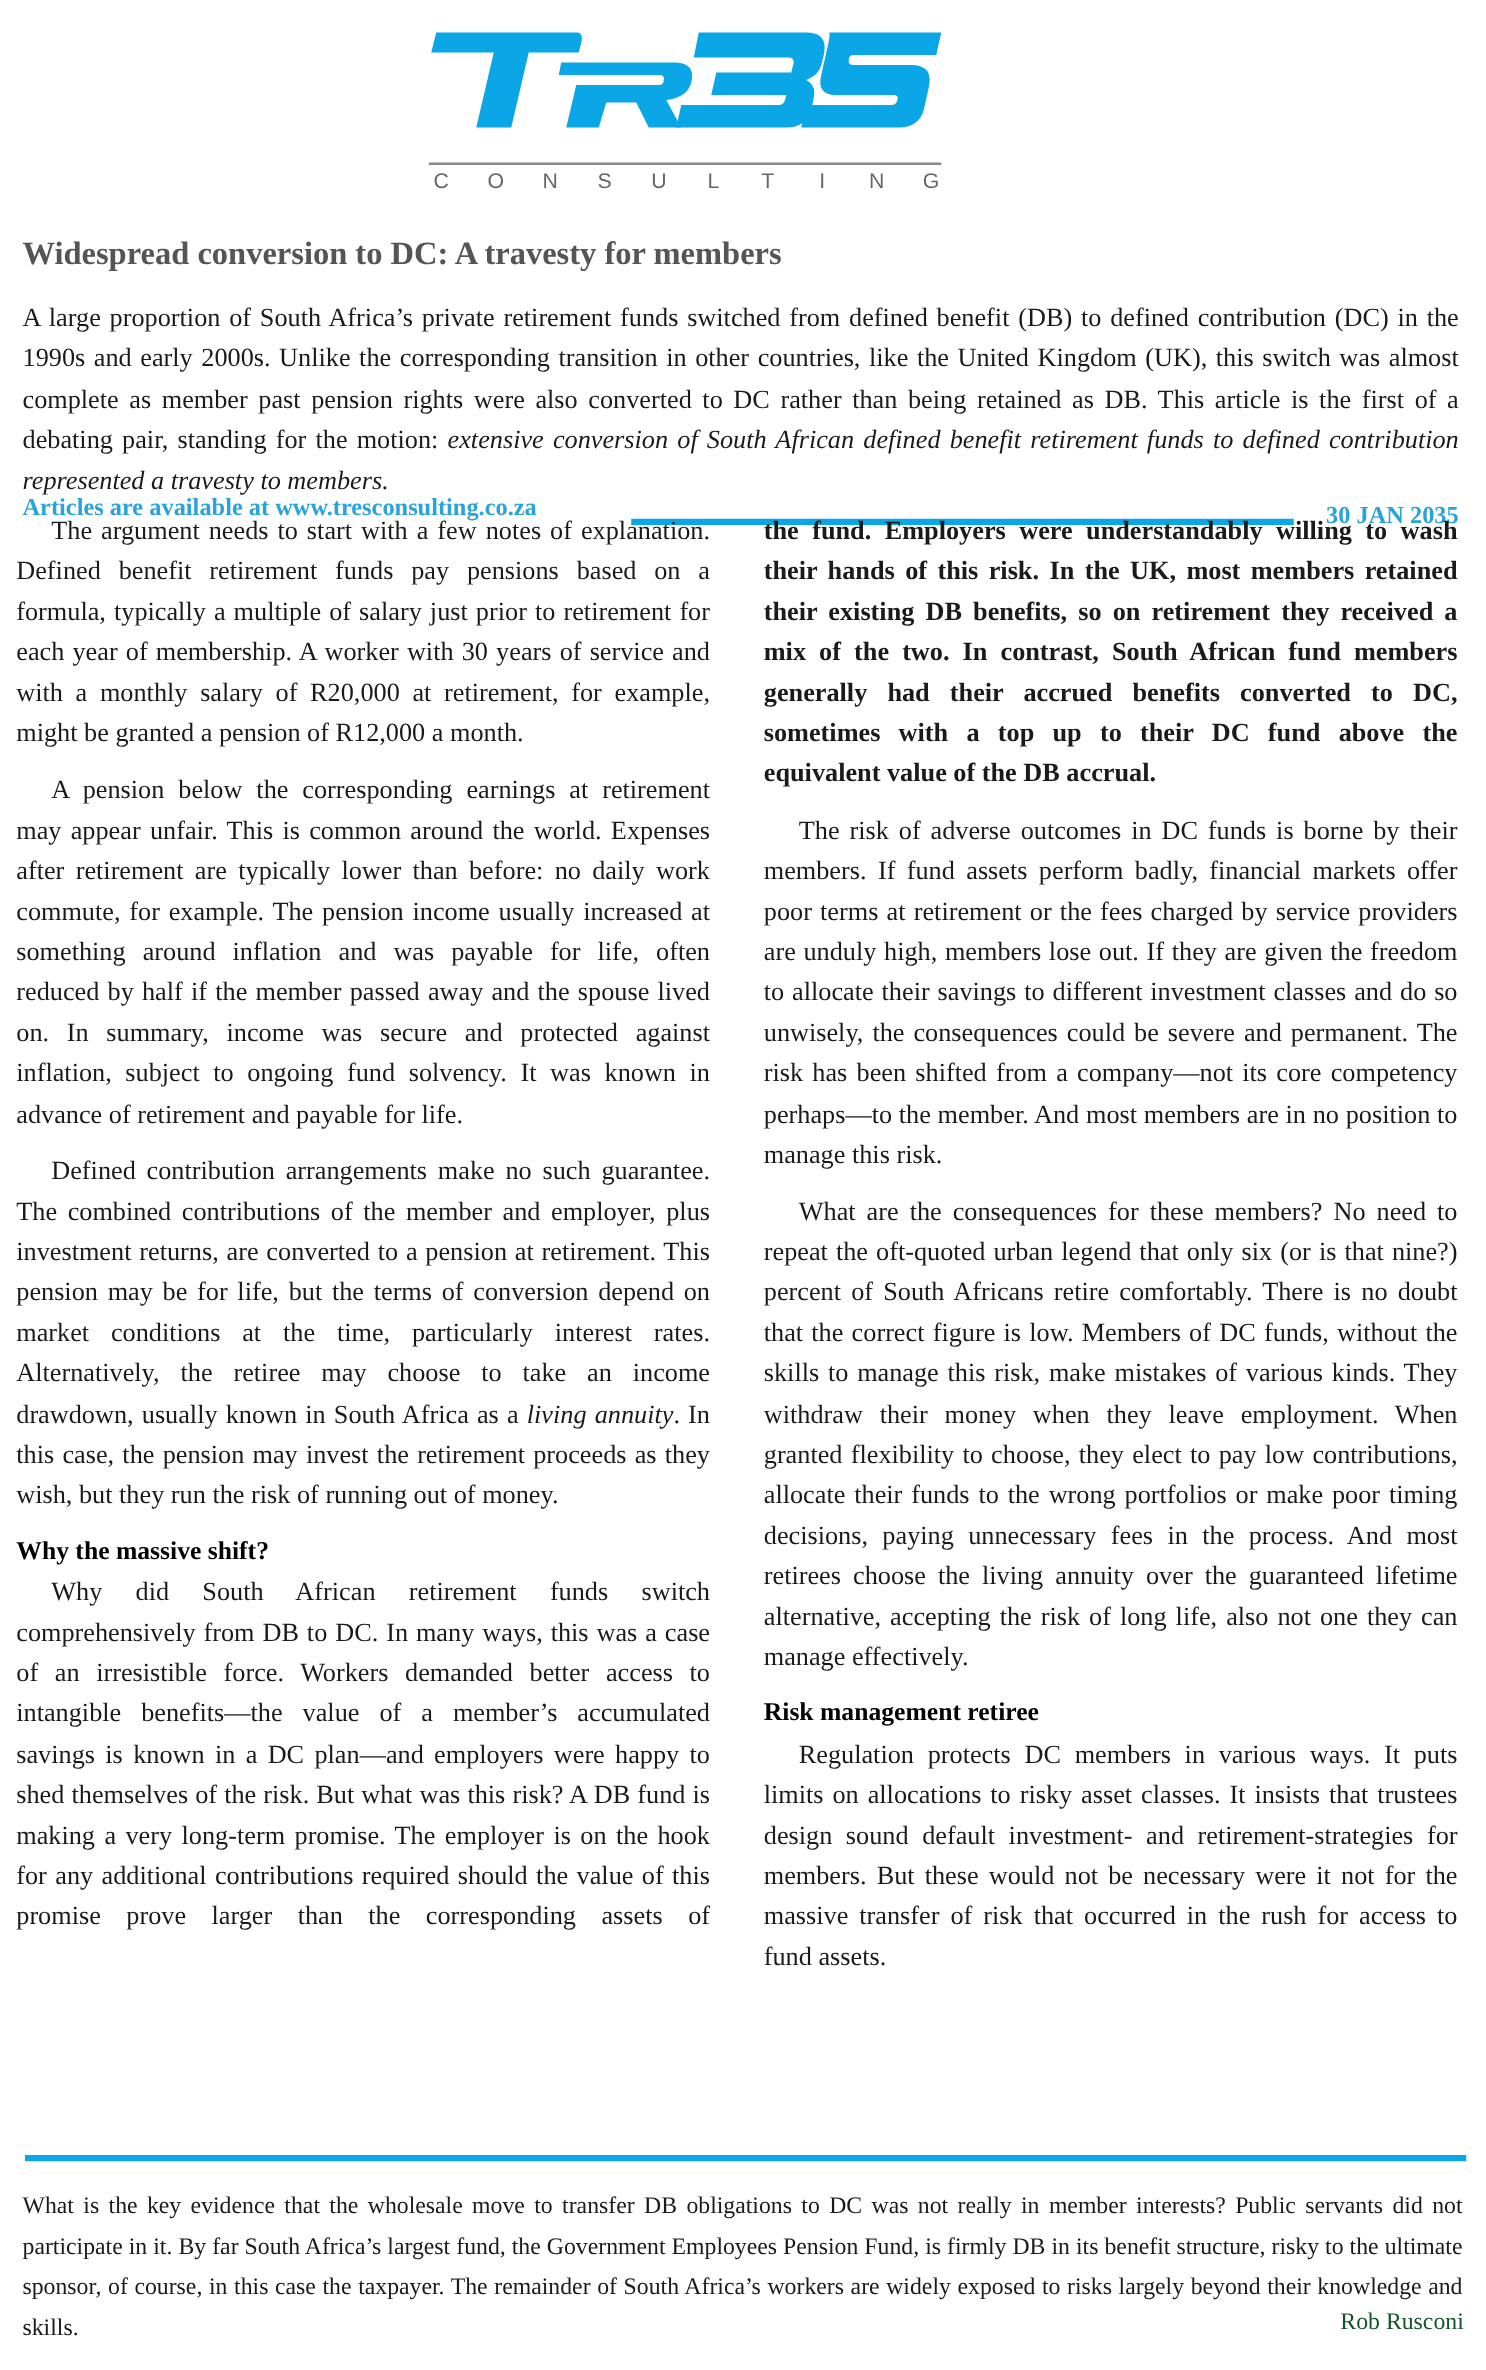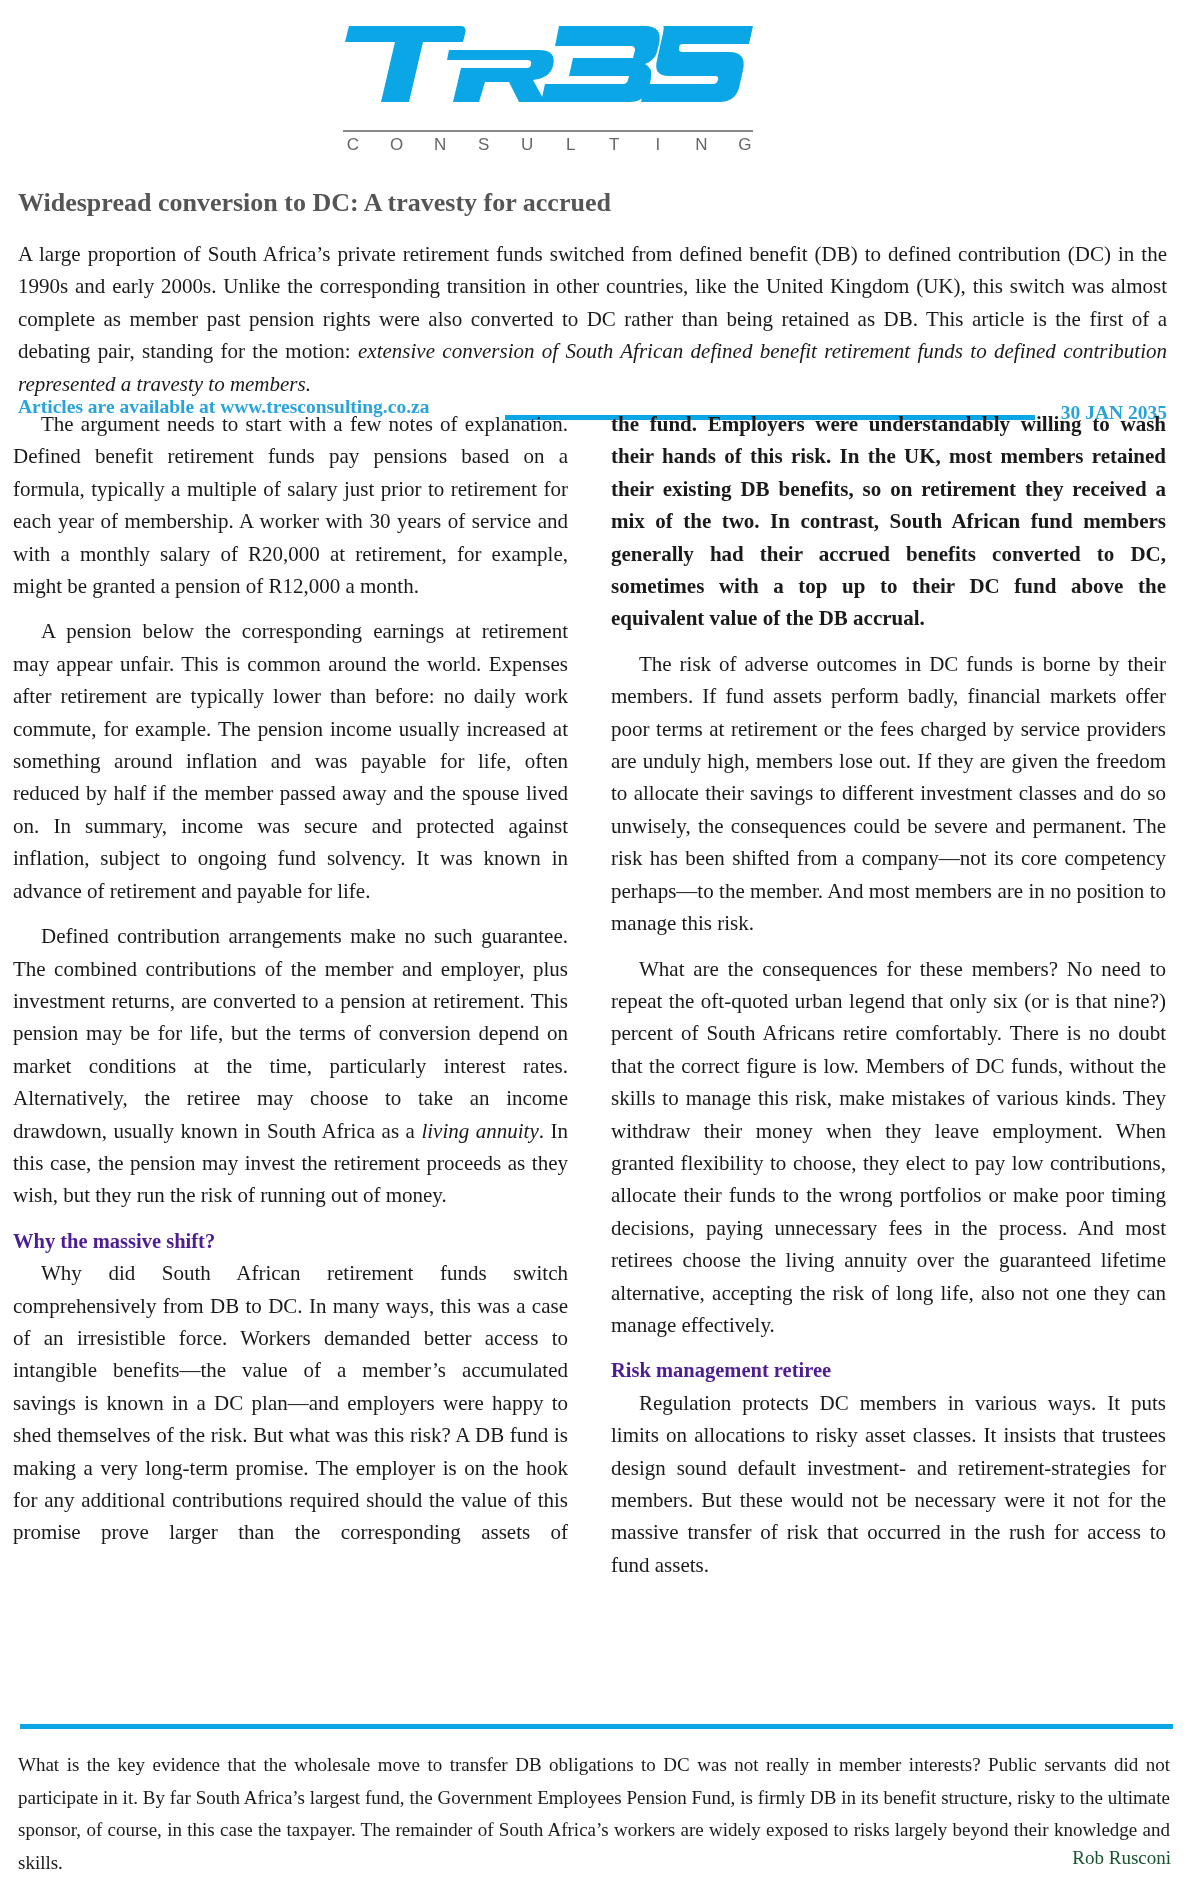--- a/index.html
+++ b/index.html
@@ -24,21 +24,21 @@
   .articles-rule { position: absolute; left: 505px; top: 415px; width: 530px; height: 5px; background: #0aa6e6; }
   .date { position: absolute; right: 22px; top: 402px; font-family: "Liberation Serif", serif; font-weight: bold;
           font-size: 19.5px; color: #29a3dc; }
 
   .col { position: absolute; top: 408px; width: 555px; font-family: "Liberation Serif", serif; font-size: 21px;
          line-height: 32.4px; text-align: justify; color: #1a1a1a; }
   .col-left { left: 13px; }
   .col-right { left: 611px; }
   .col p { margin: 0 0 13px 0; text-indent: 28px; }
   .col p.noindent { text-indent: 0; font-weight: bold; }
-  .col h2 { margin: 0 0 0 0; font-family: "Liberation Serif", serif; font-weight: bold; font-size: 20.5px; color: #4c1d95; line-height: 32.4px; }
+  .col h2 { margin: 0 0 0 0; font-family: "Liberation Serif", serif; font-weight: bold; font-size: 20.5px; color: #000000; line-height: 32.4px; }
 
   .divider { position: absolute; left: 20px; top: 1724px; width: 1153px; height: 5px; background: #0aa6e6; }
 
   .closing { position: absolute; left: 18px; top: 1749px; width: 1152px; font-family: "Liberation Serif", serif;
              font-size: 19px; line-height: 32.6px; text-align: justify; margin: 0; color: #1a1a1a; }
   .author { position: absolute; right: 18px; top: 1847px; font-family: Liberation Serif, serif; font-size: 19px; color: #14532d; }
 </style>
 </head>
 <body>
 
@@ -63,21 +63,21 @@
     <span>S</span>
     <span>U</span>
     <span>L</span>
     <span>T</span>
     <span>I</span>
     <span>N</span>
     <span>G</span>
   </div>
 </div>
 
-<h1 class="title">Widespread conversion to DC: A travesty for accrued</h1>
+<h1 class="title">Widespread conversion to DC: A travesty for members</h1>
 
 <p class="intro"><span>A large proportion of South Africa’s private retirement funds switched from defined benefit (DB) to defined contribution (DC) in the 1990s and early 2000s. Unlike the corresponding transition in other countries, like the United Kingdom (UK), this switch was almost complete as member past pension rights were also converted to DC rather than being retained as DB. This article is the first of a debating pair, standing for the motion: </span><em>extensive conversion of South African defined benefit retirement funds to defined contribution represented a travesty to members.</em></p>
 
 <div class="articles">Articles are available at www.tresconsulting.co.za</div>
 <div class="articles-rule"></div>
 <div class="date">30 JAN 2035</div>
 
 <div class="col col-left">
   <p>The argument needs to start with a few notes of explanation. Defined benefit retirement funds pay pensions based on a formula, typically a multiple of salary just prior to retirement for each year of membership. A worker with 30 years of service and with a monthly salary of R20,000 at retirement, for example, might be granted a pension of R12,000 a month.</p>
   <p><span>A pension below the corresponding earnings at retirement may appear unfair. This is common around the world. Expenses after retirement are typically lower than before: no daily work commute, for example. The pension income usually increased at something around inflation and was payable for life, often reduced by half if the member passed away and the spouse lived on. In summary, income was secure and protected against inflation, subject to ongoing fund solvency. It was known in advance of retirement and payable for life.</span></p>

